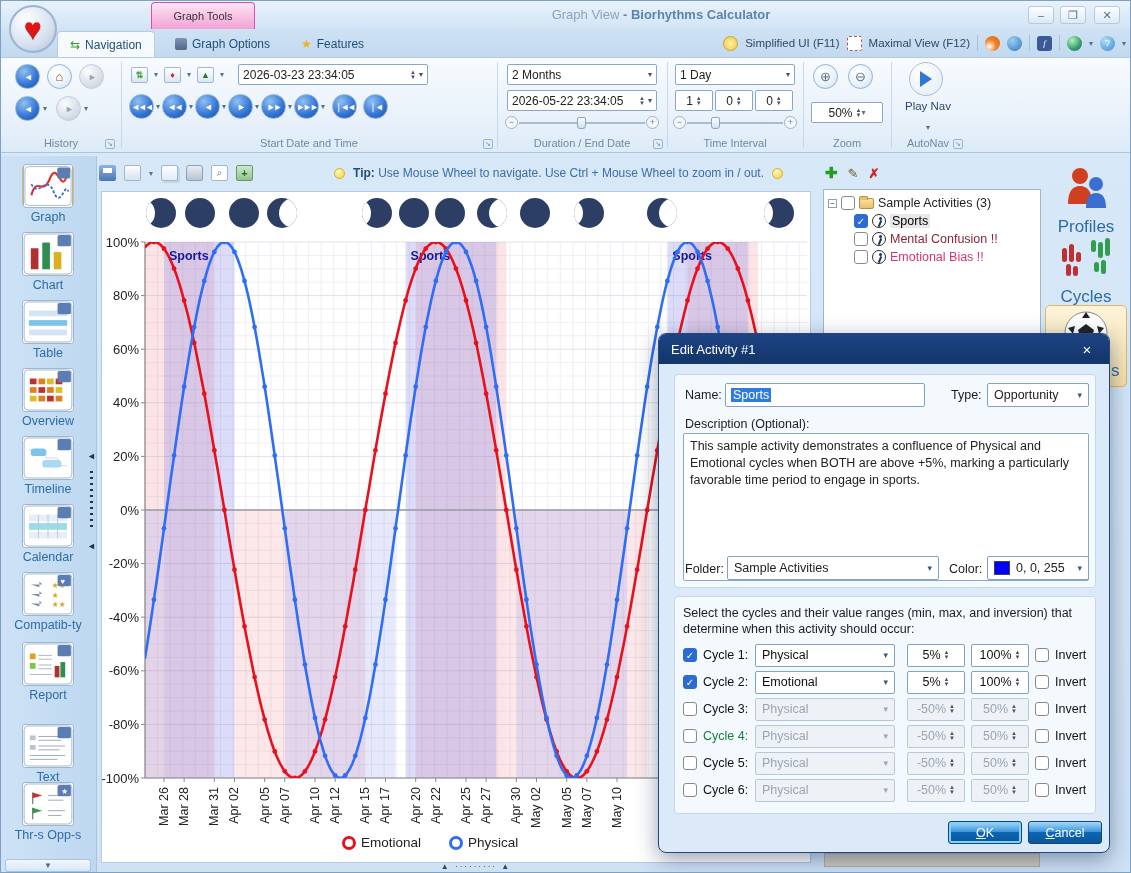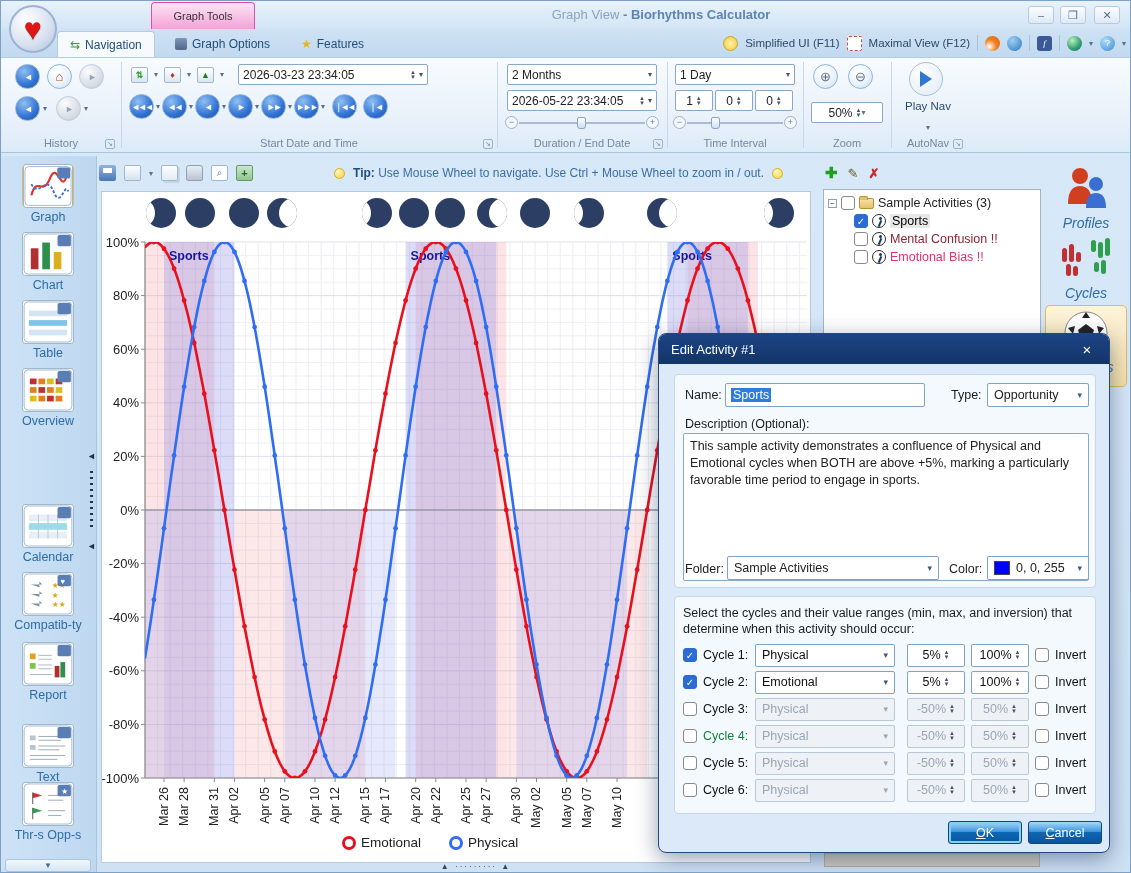--- a/index.html
+++ b/index.html
@@ -82,21 +82,21 @@
   .trow{position:relative;display:flex;align-items:center;gap:4px;height:18px;}
   .cb{width:14px;height:14px;border:1px solid #8a8a8a;border-radius:3px;background:#fff;display:inline-flex;align-items:center;justify-content:center;}
   .cb.on{background:#2b6bd3;border-color:#2b6bd3;color:#fff;font-size:10px;}
   .exp{width:9px;height:9px;border:1px solid #8fa0b4;background:#fff;font-size:8px;line-height:7px;text-align:center;color:#333;}
   .folder{width:15px;height:11px;background:linear-gradient(#f7e2a8,#e8c06a);border:1px solid #b8913d;border-radius:2px;position:relative;}
   .folder::before{content:"";position:absolute;left:-1px;top:-3px;width:7px;height:3px;background:#e8c06a;border:1px solid #b8913d;border-bottom:none;border-radius:2px 2px 0 0;}
   .runner{position:relative;width:14px;height:14px;border-radius:50%;border:1.5px solid #2b2b2b;background:#fff;}
   .runner::before{content:"";position:absolute;width:3px;height:3px;border-radius:50%;background:#15355e;left:6px;top:2px;}
   .runner::after{content:"";position:absolute;width:2px;height:7px;background:#15355e;left:6px;top:5px;transform:rotate(22deg);}
   #tanstrip{left:823px;top:852px;width:216px;height:14px;background:#cfcbc1;border:1px solid #b3afa5;}
-  .rail{position:absolute;left:1042px;width:86px;text-align:center;color:#2d6ca8;font-size:14px;font-style:italic;}
+  .rail{position:absolute;left:1042px;width:86px;text-align:center;color:#2d6ca8;font-size:17px;}
   
   #dlg{left:657px;top:332px;width:452px;height:520px;z-index:30;border-radius:8px;background:#dbe9f8;
        border:1px solid #24477f;box-shadow:0 6px 22px rgba(20,40,80,.45);}
   #dlgtitle{position:absolute;left:0;top:0;width:100%;height:30px;border-radius:7px 7px 0 0;
             background:linear-gradient(#1d4384,#123568);color:#fff;font-size:13px;display:flex;align-items:center;padding:0 12px;}
   #dlgclose{position:absolute;right:10px;top:4px;width:24px;height:22px;color:#fff;font-size:15px;display:flex;align-items:center;justify-content:center;}
   .dgroup{position:absolute;left:15px;width:422px;background:#f4f9fd;border:1px solid #c3d7ea;border-radius:4px;}
   .dlabel{position:absolute;font-size:12.5px;color:#1c1c1c;}
   .dinput{position:absolute;background:#fff;border:1px solid #7fa3c8;border-radius:2px;height:24px;display:flex;align-items:center;padding:0 5px;font-size:12.5px;}
   .dinput .sel{background:#2f7ce0;color:#fff;padding:0 2px;}
@@ -390,20 +390,32 @@
               <rect x="34" y="19" width="7" height="6" fill="#d8c020"></rect>
               <rect x="7" y="28" width="7" height="6" fill="#d8c020"></rect>
               <rect x="16" y="28" width="7" height="6" fill="#e08020"></rect>
               <rect x="25" y="28" width="7" height="6" fill="#c03030"></rect>
               <rect x="34" y="28" width="7" height="6" fill="#e08020"></rect>
             </g>
             <rect x="36" y="2" width="14" height="12" rx="2" fill="#5a7eb4"></rect>
           </svg>
         </span>
       <span>Overview</span>
+    </div>
+    <div class="sitem" style="top:280px;">
+      <span class="ic">
+          <svg class="sic" width="52" height="44" viewBox="0 0 52 44">
+            <rect x="1" y="1" width="50" height="42" rx="4" fill="#fff" stroke="#9fb6cf"></rect>
+            <path d="M6 14 h18 v8 h12 v8 h10" stroke="#cdd9e6" fill="none"></path>
+            <rect x="8" y="12" width="16" height="8" rx="3" fill="#7ec4ea"></rect>
+            <rect x="20" y="24" width="20" height="8" rx="3" fill="#a8d8f2"></rect>
+            <rect x="36" y="2" width="14" height="12" rx="2" fill="#5a7eb4"></rect>
+          </svg>
+        </span>
+      <span>Timeline</span>
     </div>
     <div class="sitem" style="top:348px;">
       <span class="ic">
           <svg class="sic" width="52" height="44" viewBox="0 0 52 44">
             <rect x="1" y="1" width="50" height="42" rx="4" fill="#fff" stroke="#9fb6cf"></rect>
             <rect x="6" y="10" width="40" height="7" fill="#e8eef5"></rect>
             <rect x="6" y="19" width="40" height="7" fill="#9adce8"></rect>
             <rect x="6" y="28" width="40" height="7" fill="#e8eef5"></rect>
             <g stroke="#b8c8d8">
               <line x1="16" y1="10" x2="16" y2="35"></line>

